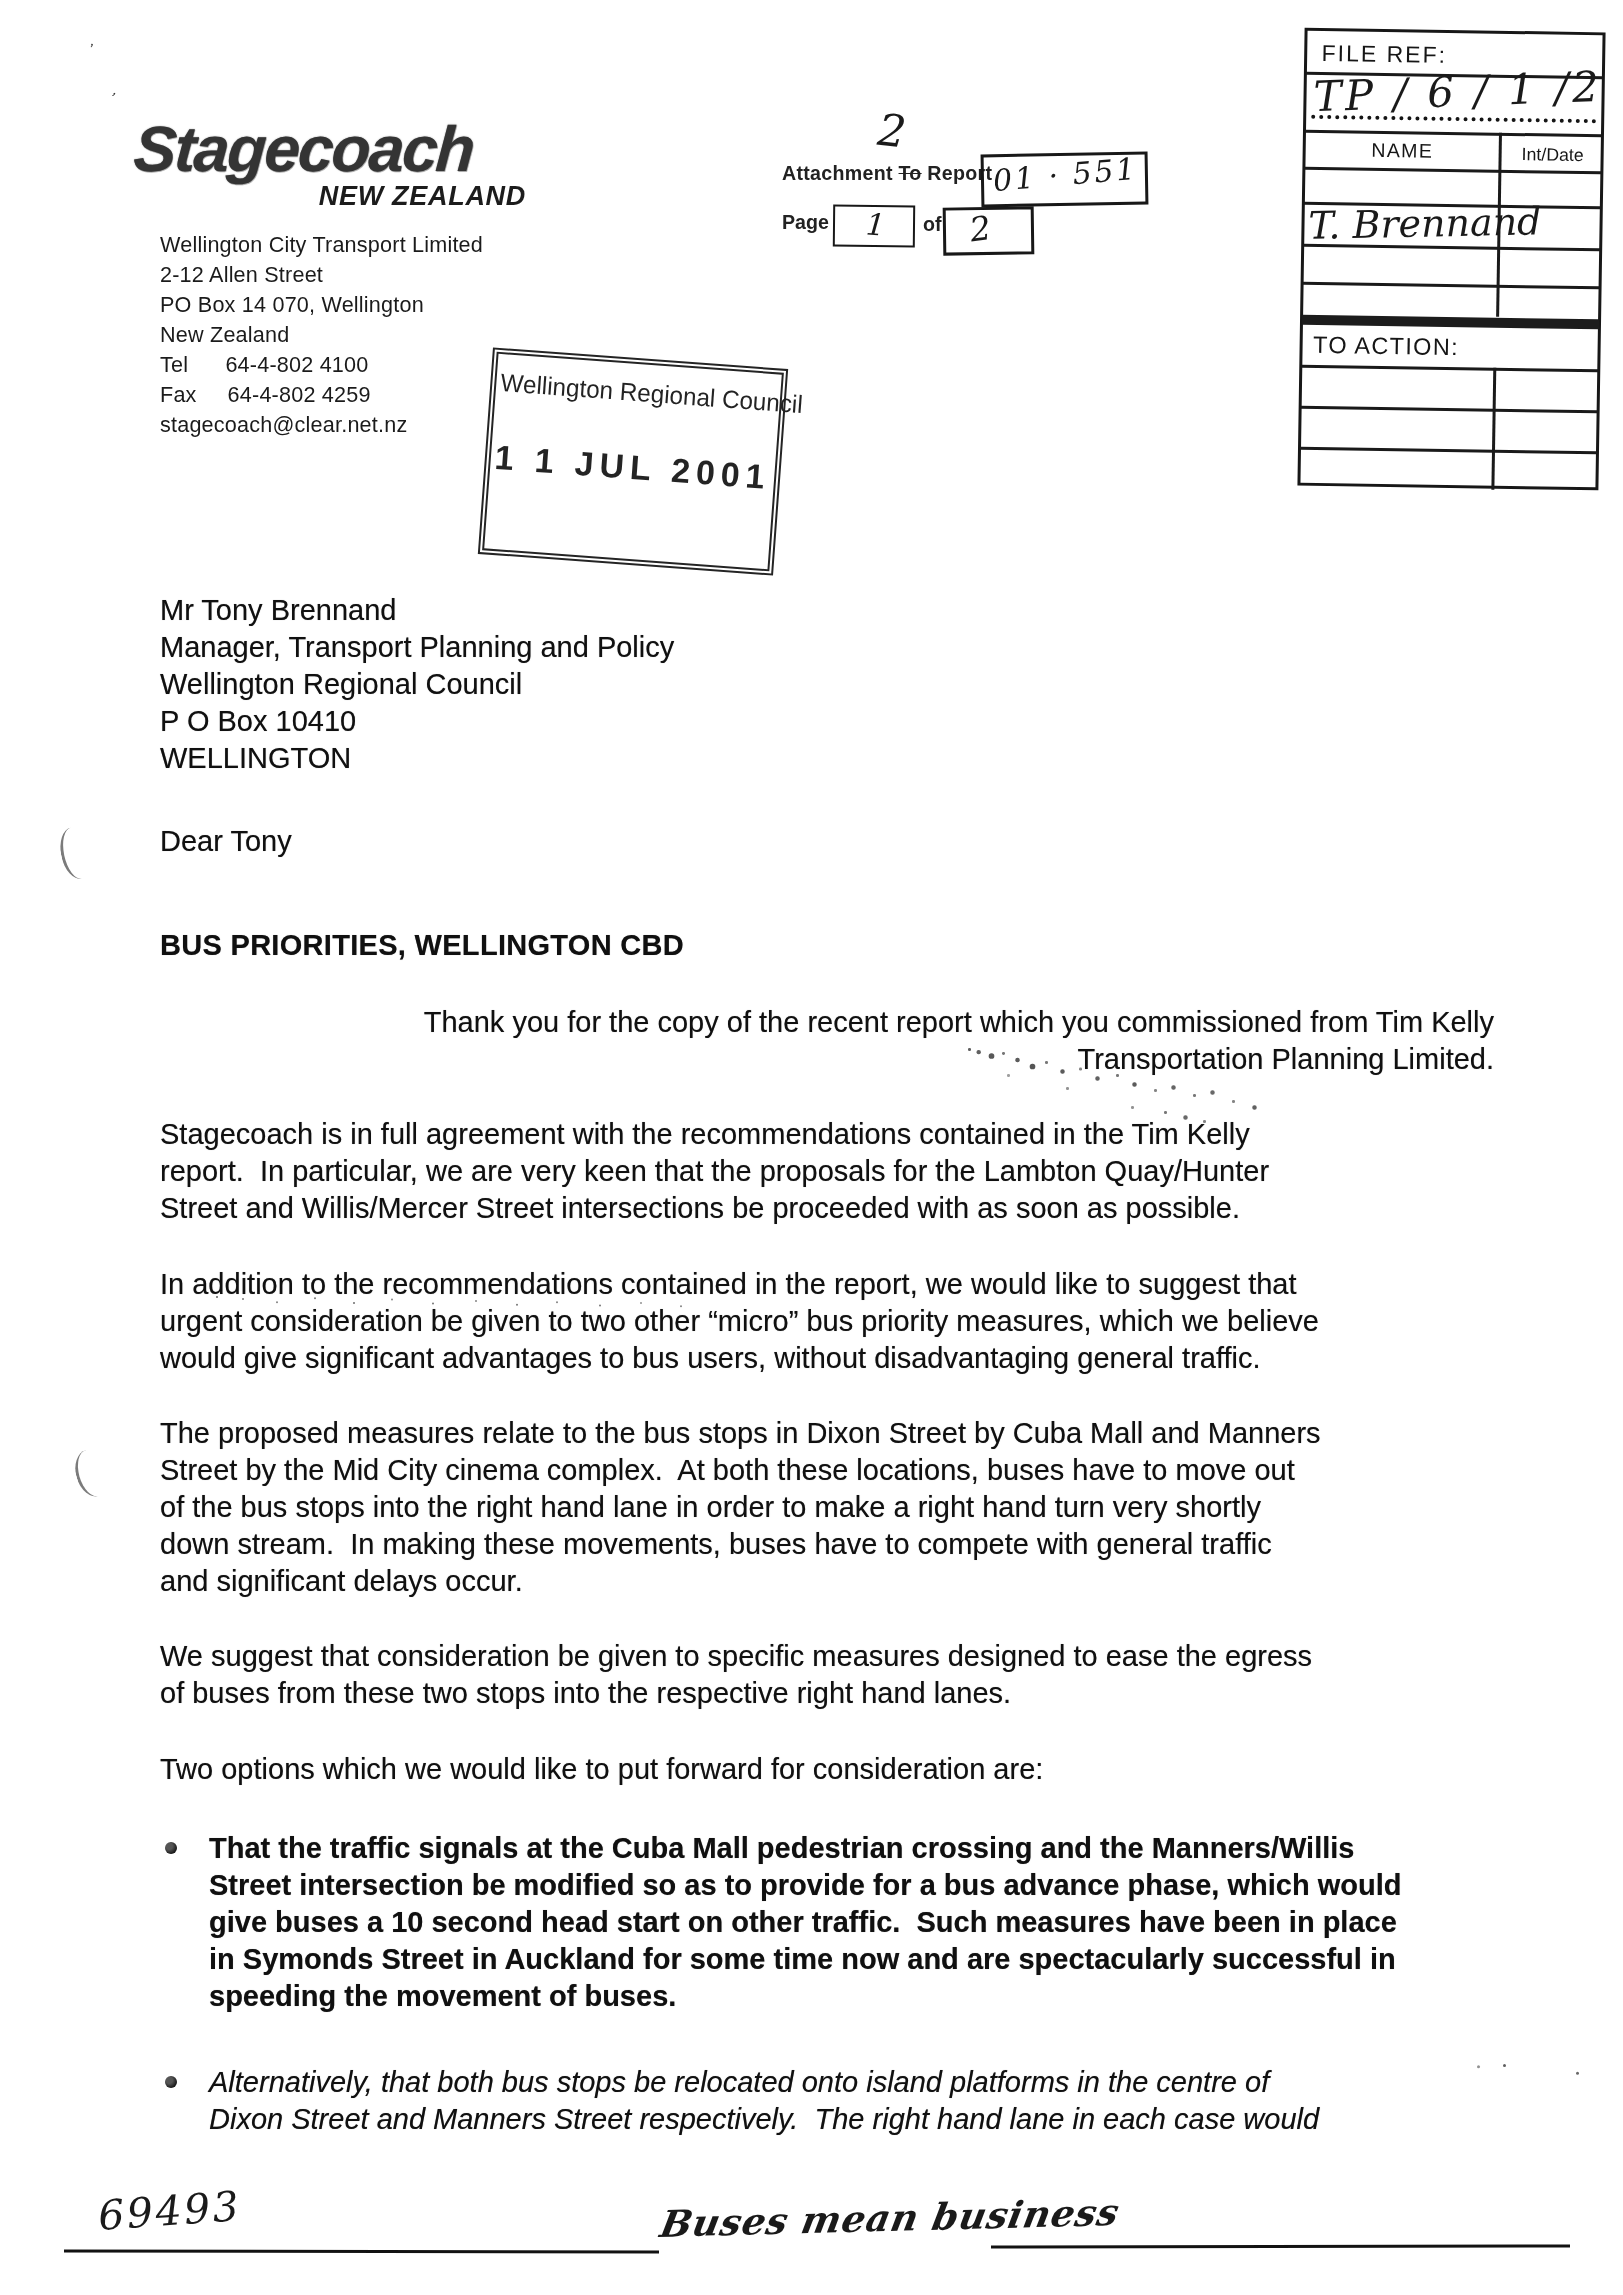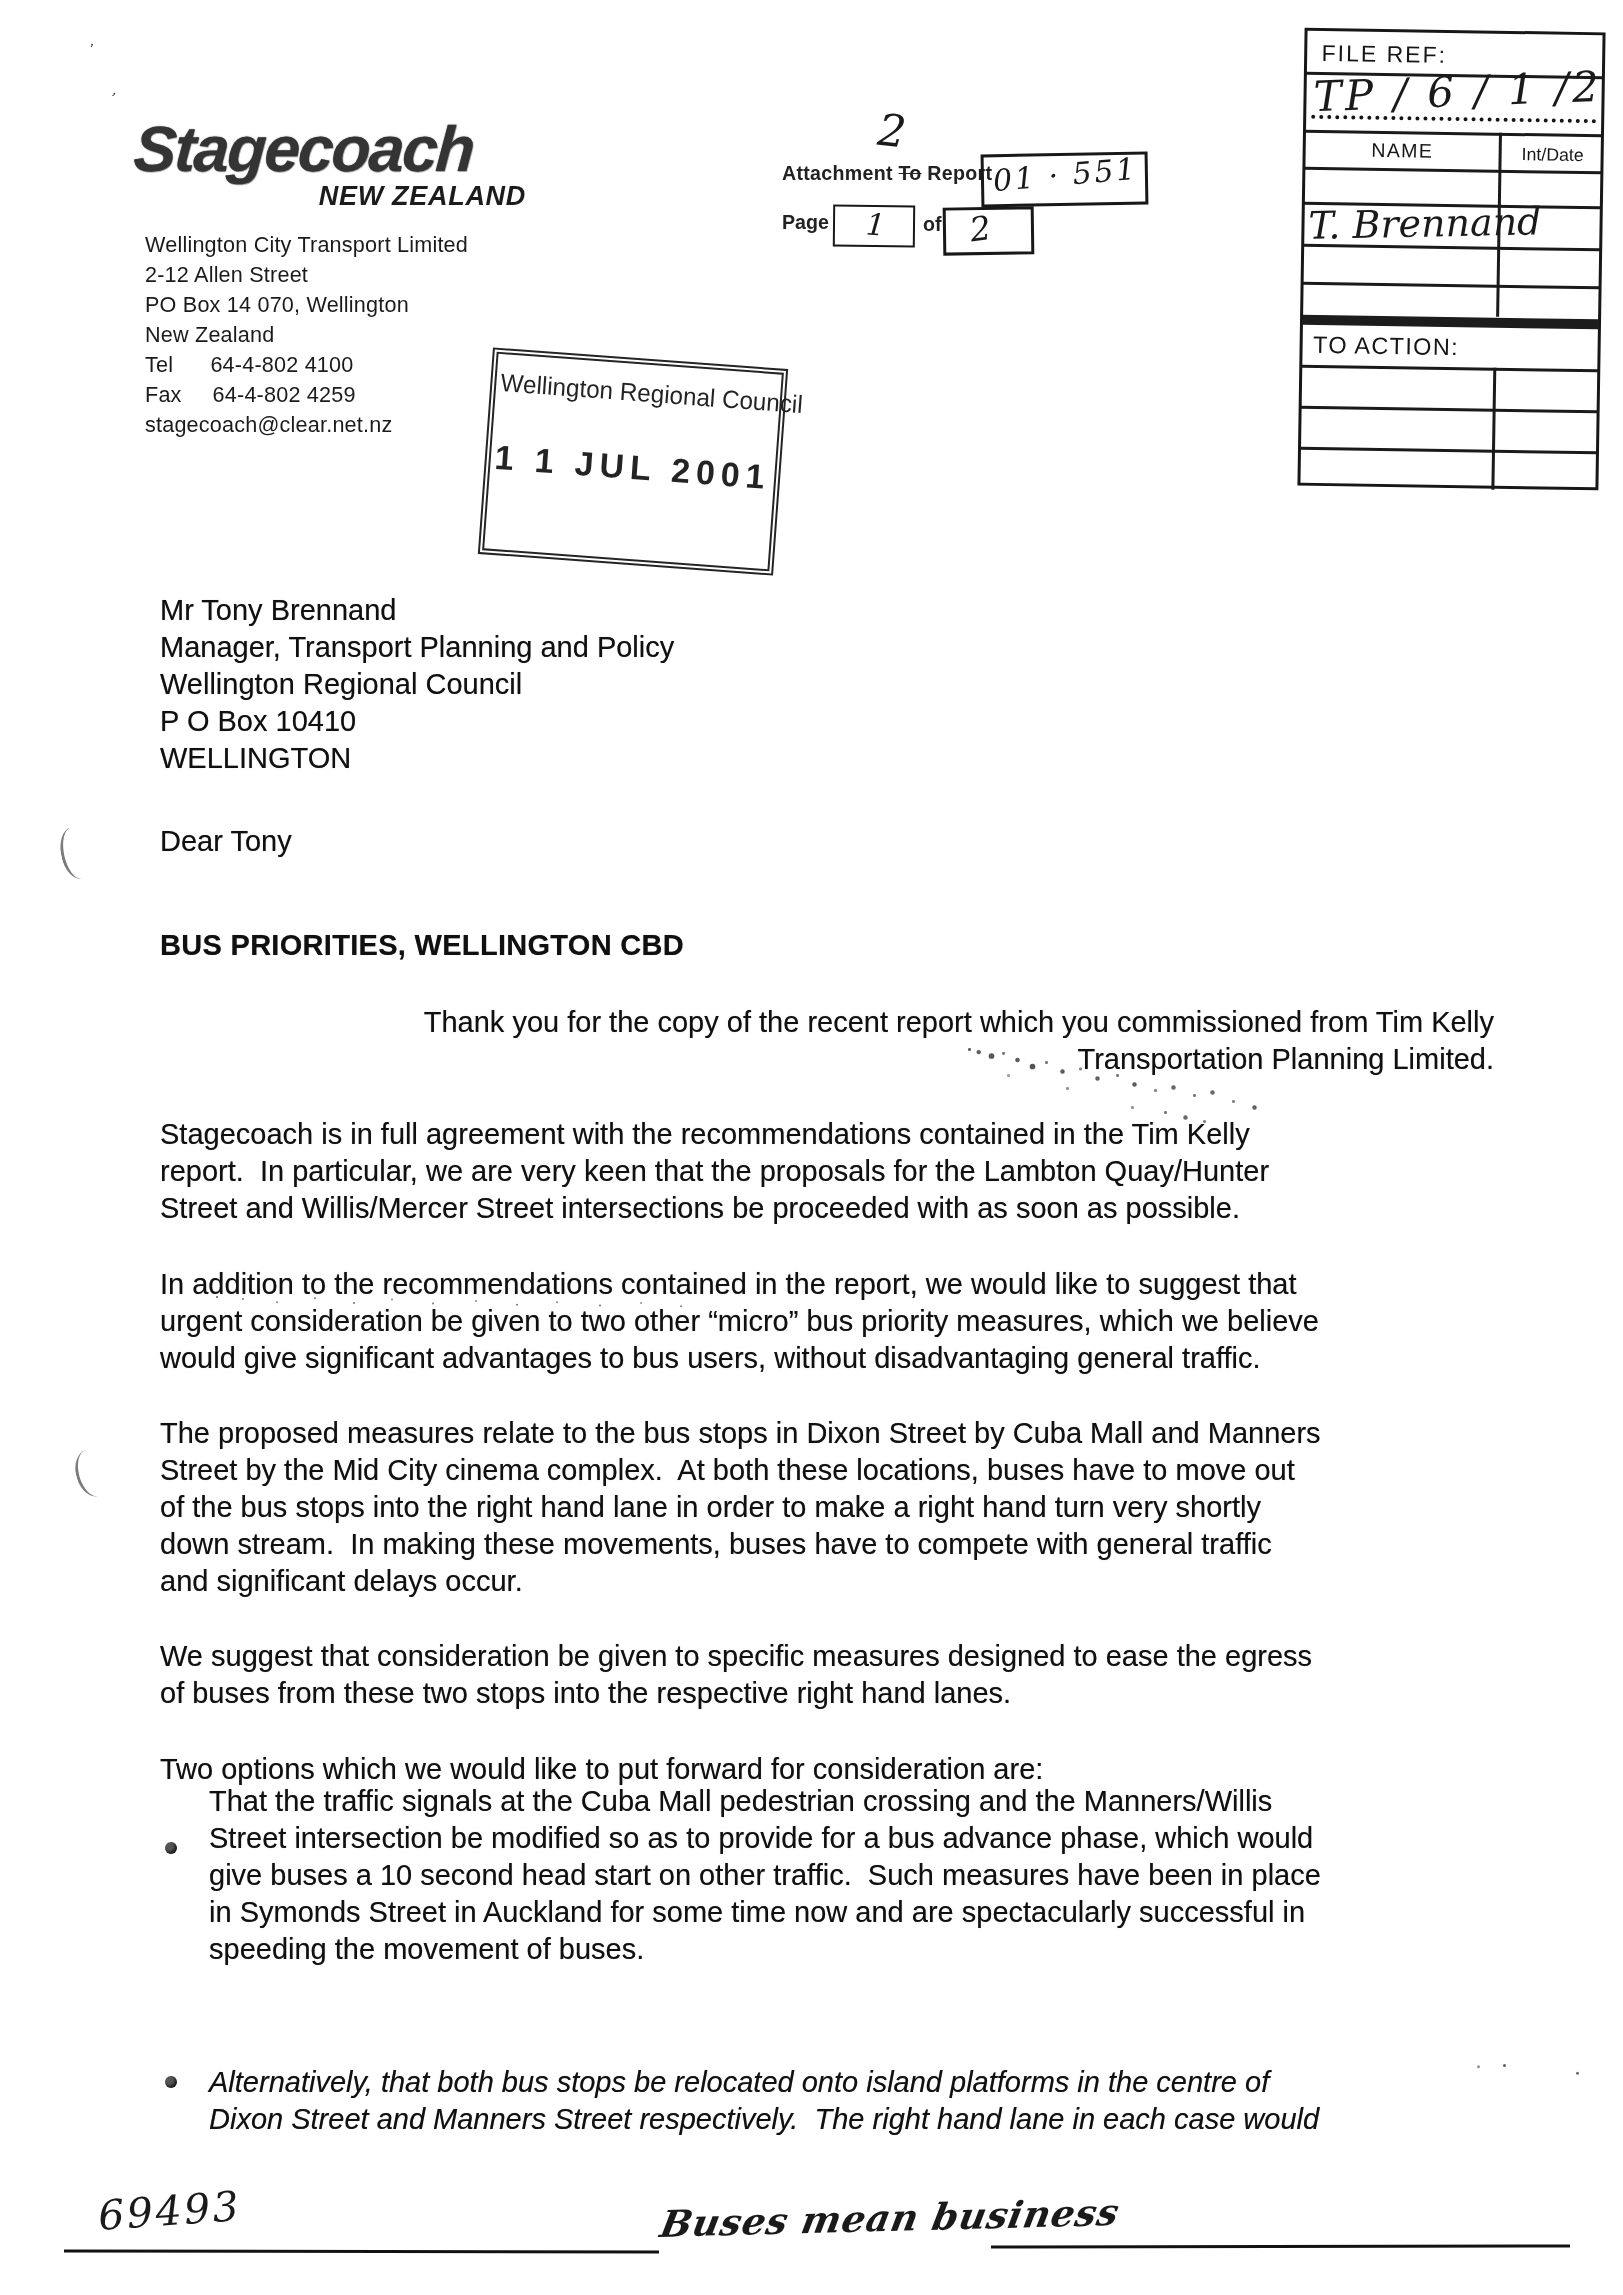--- a/index.html
+++ b/index.html
@@ -13,21 +13,21 @@
     font-size:64px; font-weight:bold; font-style:italic; letter-spacing:-2px;
     color:#343434; transform:skewX(-4deg);
     text-shadow:0 0 1.3px rgba(40,40,40,.65), 0.7px 0.7px 0 rgba(60,60,60,.35);
     white-space:nowrap;
   }
   .logo-sub{
     position:absolute; left:134px; top:181px; width:392px; text-align:right;
     font-size:27px; font-weight:bold; font-style:italic; color:#1c1c1c; letter-spacing:0.7px;
   }
   .address{
-    position:absolute; left:145px; top:230px; font-size:21.6px; line-height:30px;
+    position:absolute; left:160px; top:230px; font-size:21.6px; line-height:30px;
     color:#1b1b1b; white-space:pre-wrap; letter-spacing:0.2px;
   }
   
   .hand{ font-family:"DejaVu Serif", serif; font-style:italic; color:#1a1a1a; }
   .attach-two{ position:absolute; left:878px; top:105px; font-size:44px; transform:rotate(6deg); }
   .attach-label{ position:absolute; left:782px; top:162px; font-size:19.6px; font-weight:bold; color:#222; letter-spacing:0.3px; white-space:nowrap;}
   .attach-label .struck{ text-decoration:line-through; }
   .ref-box{ position:absolute; left:981px; top:153px; width:161px; height:47px; border:3.3px solid #181818; transform:rotate(-1deg); }
   .ref-box .hand{ position:absolute; left:9.2px; top:1.3px; font-size:30px; transform:rotate(-4deg); letter-spacing:2.6px; white-space:nowrap;}
   .page-label{ position:absolute; left:782px; top:211px; font-size:19.6px; font-weight:bold; color:#222;}
@@ -58,21 +58,21 @@
   
   .blk{ position:absolute; left:160px; width:1334px; font-size:29px; line-height:37px;
         color:#101010; white-space:pre-wrap; text-shadow:0 0 0.7px rgba(10,10,10,.5); }
   .date-line{ top:477px; }
   .recipient{ top:592px; }
   .salutation{ top:823px; }
   .subject{ top:927px; font-weight:bold; font-size:29px; letter-spacing:0.3px; }
   .p1{ top:1004px;text-align:right; } .p2{ top:1116px; } .p3{ top:1266px; }
   .p4{ top:1415px; } .p5{ top:1638px; } .p6{ top:1751px; }
   .bullet-item{ left:209px; width:1285px; }
-  .b1{ top:1783px; } .b2{ top:2064px;font-style:italic; }
+  .b1{ top:1830px;font-weight:bold; } .b2{ top:2064px;font-style:italic; }
   .dot{ position:absolute; left:165px; width:11.8px; height:11.8px; border-radius:50%;
         background:radial-gradient(circle at 35% 35%, #555 0 30%, #1a1a1a 70%); }
   .d1{ top:1842px; } .d2{ top:2076px; }
   
   .crescent{ position:absolute; border-left:3.9px solid #4f4f4f; border-radius:50%; opacity:.75; background:transparent;}
   .c1{ left:61px; top:827px; width:27.5px; height:52px; transform:rotate(-12deg);}
   .c2{ left:76px; top:1449px; width:30px; height:48px; transform:rotate(-16deg);}
   .speck{ position:absolute; width:2.6px; height:2.6px; background:#383838; border-radius:50%; opacity:.8;}
   .smudgeA{ left:968px; top:1048px;
     box-shadow: 9.2px 2.6px 0 0.7px #3a3a3a, 22px 6.5px 0 1.3px #2f2f2f, 34px 3.9px 0 0 #555,

